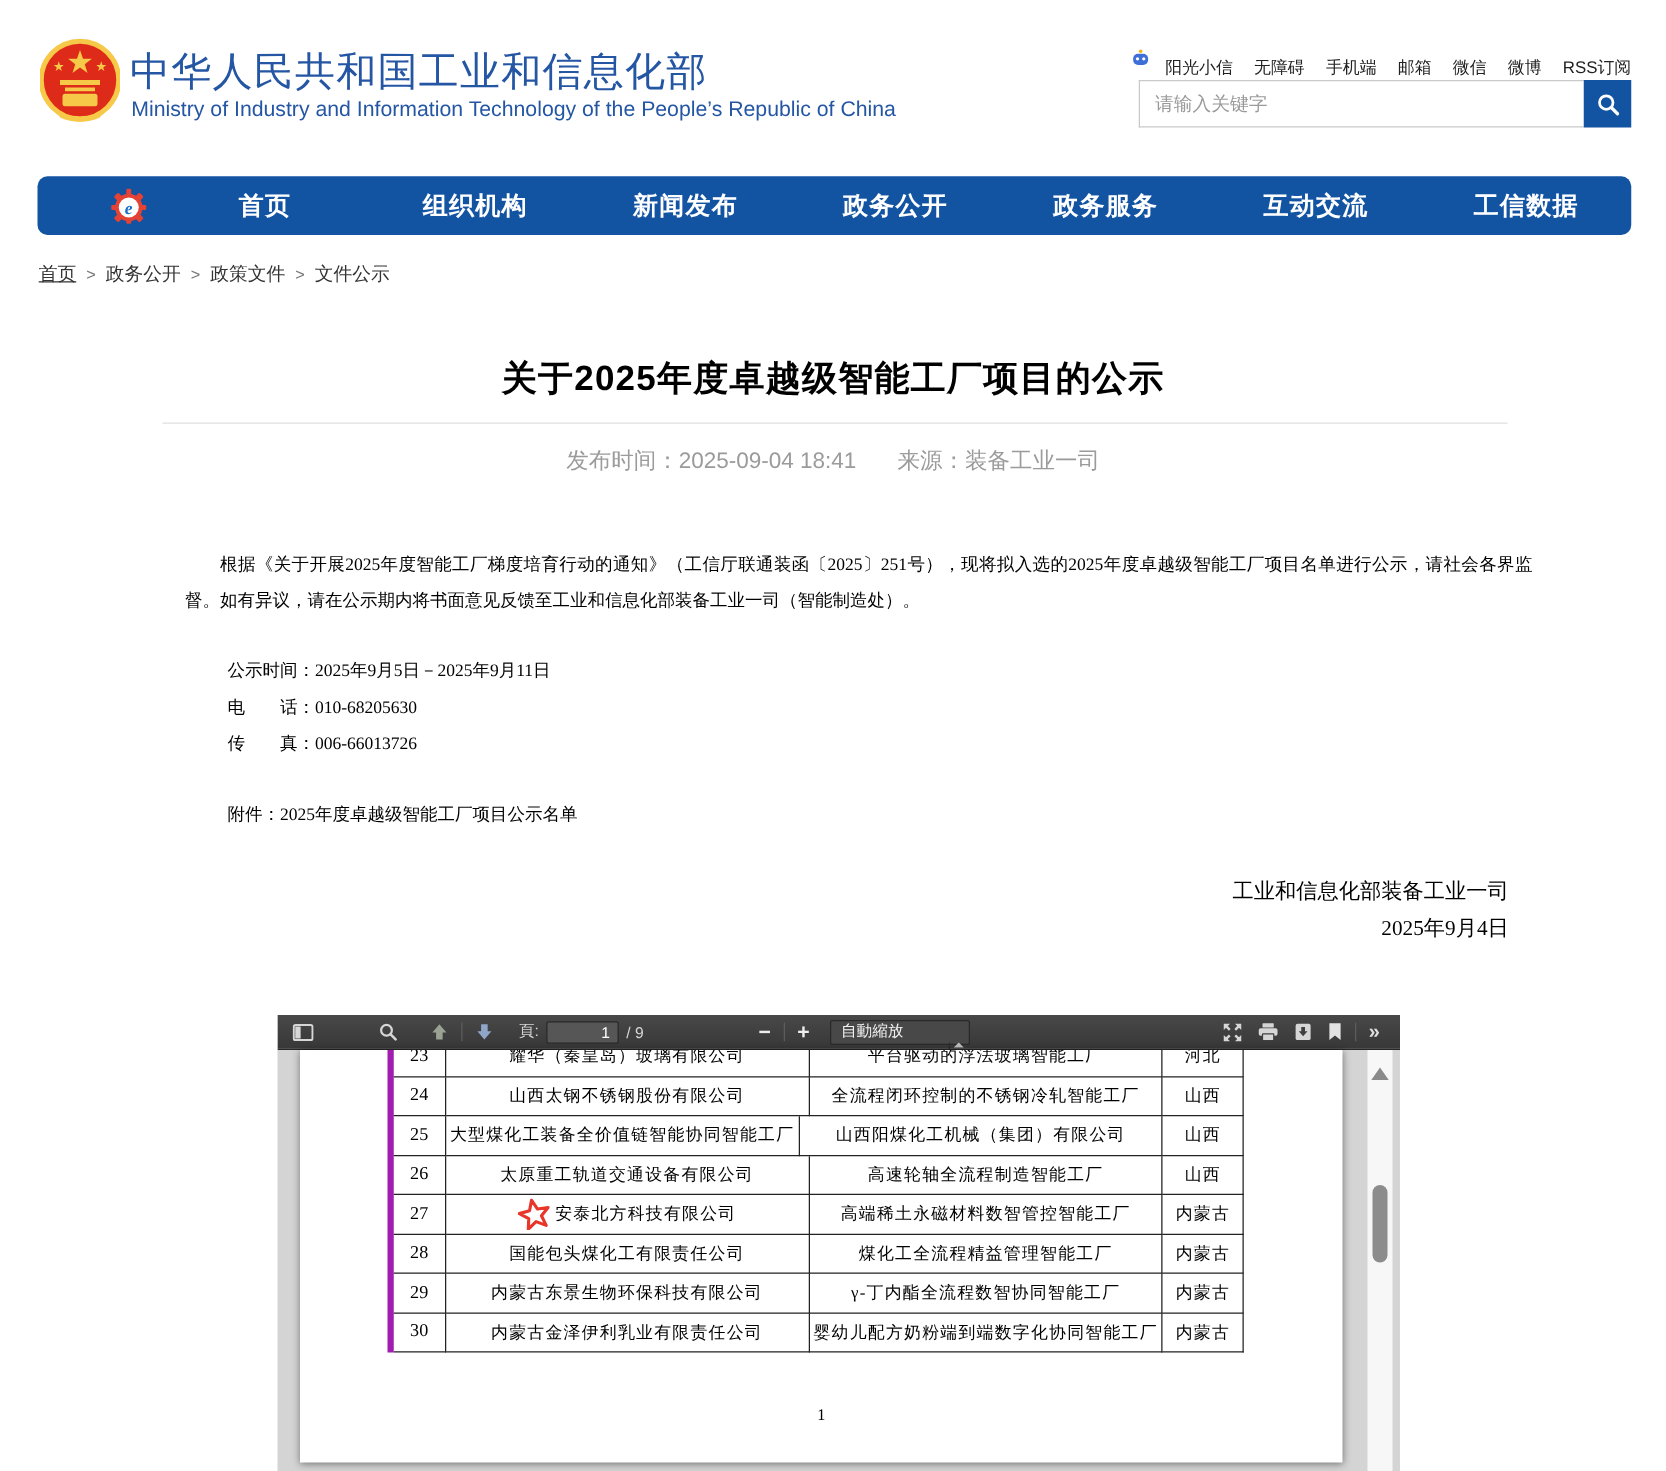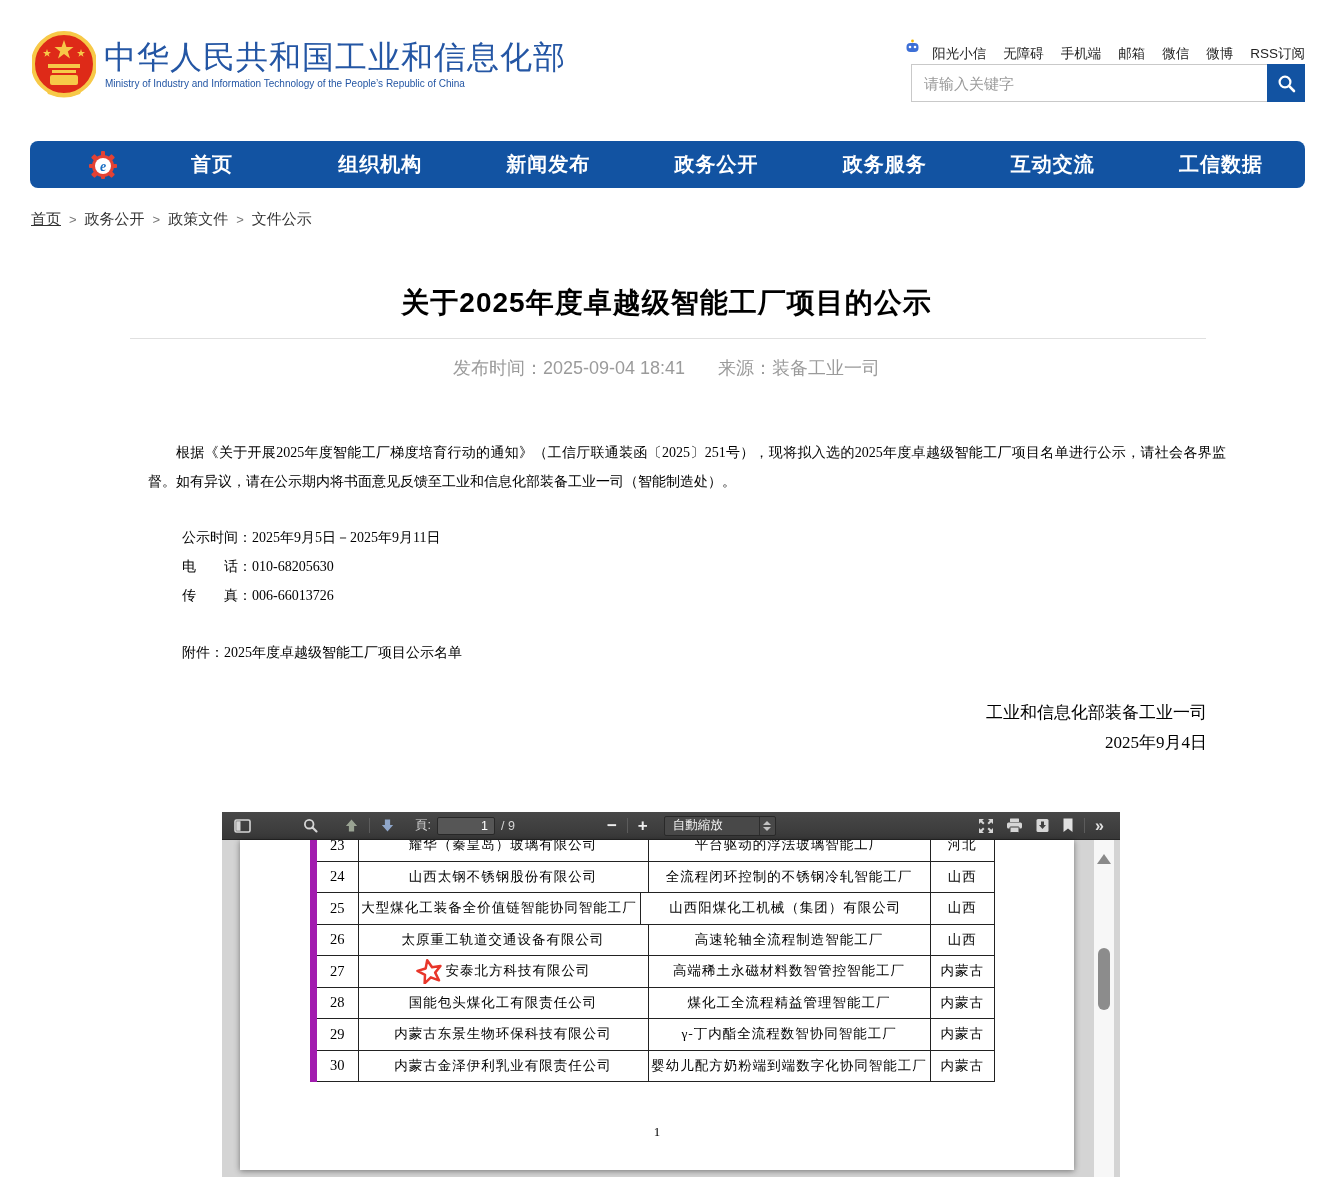--- a/index.html
+++ b/index.html
@@ -4,21 +4,21 @@
 <style>
   * { margin:0; padding:0; box-sizing:border-box; }
   html,body { width:1333px; height:1177px; background:#fff; overflow:hidden;
     font-family:"Liberation Sans","DejaVu Sans",sans-serif; }
   body { position:relative; }
 
   
   .emblem { position:absolute; left:32px; top:28px; }
   .site-title-zh { position:absolute; left:104px; top:36px; font-size:32px; font-weight:normal;
     color:#2456a4; letter-spacing:1px; }
-  .site-title-en { position:absolute; left:105px; top:78px; font-size:10px; color:#2456a4; }
+  .site-title-en { position:absolute; left:105px; top:78px; font-size:17px; color:#2456a4; }
 
   .top-links { position:absolute; top:29px; right:28px; display:flex; align-items:center; gap:17px;
     font-size:13.5px; color:#222; }
   .top-links a { color:#222; text-decoration:none; cursor:pointer;margin-top:16px; }
   .robot-ico { display:inline-block; margin-right:-6px; }
 
   .searchbar { position:absolute; top:64px; right:28px; width:394px; height:38px; display:flex; }
   .searchbar input { flex:1; height:38px; border:1px solid #c9c9c9; border-right:none;
     font-size:15px; padding:0 12px; color:#333; outline:none; }
   .searchbar input::placeholder { color:#9a9a9a; }
@@ -64,36 +64,36 @@
     background:linear-gradient(#484848,#383838); border-bottom:1px solid #262626;
     display:flex; align-items:center; color:#d6d6d6; font-size:12.5px; }
   .tb-btn { background:none; border:none; cursor:pointer; display:flex; align-items:center;
     justify-content:center; height:24px; padding:0 6px; }
   .tb-sep { width:1px; height:15px; background:#5c5c5c; margin:0 4px; }
   .page-input { width:58px; height:18px; background:#565656; border:1px solid #282828;
     border-radius:2px; color:#fff; text-align:right; padding-right:6px; font-size:12.5px;
     margin:0 6px 0 6px; outline:none; }
   .zoom-select { height:20px; min-width:112px; background:#484848; border:1px solid #292929;
     border-radius:2px; color:#f2f2f2; font-size:12.5px; display:flex; align-items:flex-start;
-    padding-left:8px; margin-left:10px; cursor:pointer; position:relative; }
+    padding-left:8px; margin-left:10px; cursor:pointer; position:relative;flex-direction:column; }
   .zoom-arrows { margin-left:auto; border-left:1px solid #2c2c2c; height:100%; width:16px;
     display:flex; flex-direction:column; align-items:center; justify-content:center; gap:2px; }
   .tri-up { width:0; height:0; border-left:4px solid transparent; border-right:4px solid transparent;
     border-bottom:4px solid #c2c2c2; }
   .tri-dn { width:0; height:0; border-left:4px solid transparent; border-right:4px solid transparent;
     border-top:4px solid #c2c2c2; }
   .minusplus { color:#eee; font-size:17px; font-weight:bold; line-height:1; }
   .tb-right { margin-left:auto; display:flex; align-items:center; margin-right:10px; }
   .chev { color:#e0e0e0; font-size:16px; font-weight:bold; }
 
   .pdf-page { position:absolute; left:18px; top:28px; width:834px; height:330px; background:#fff;
     box-shadow:0 1px 6px rgba(0,0,0,.45); overflow:hidden; }
   .doc-table { position:absolute; left:70px; top:-11px; width:685px;
     font-family:"Liberation Serif","DejaVu Serif",serif; font-size:13.5px; color:#000;
-    border-top:1px solid #222; border-left:7px solid #a21caf; letter-spacing:1px; }
+    border-top:1px solid #222; border-left:5px solid #a21caf; letter-spacing:1px; }
   .doc-row { display:flex; height:31.5px; }
   .doc-cell { border-right:1px solid #222; border-bottom:1px solid #222; display:flex;
     align-items:center; justify-content:center; text-align:center; overflow:hidden; }
   .c-num { width:42px; font-size:14.5px; letter-spacing:0; }
   .c-company { width:293px;text-align:center; }
   .c-project { width:285px; }
   .c-prov { width:65px; }
   .star { margin-right:3px; flex:none; }
   .page-footer { position:absolute; left:0; top:284px; width:834px; text-align:center;
     font-family:"Liberation Serif","DejaVu Serif",serif; font-size:13px; color:#000; }

